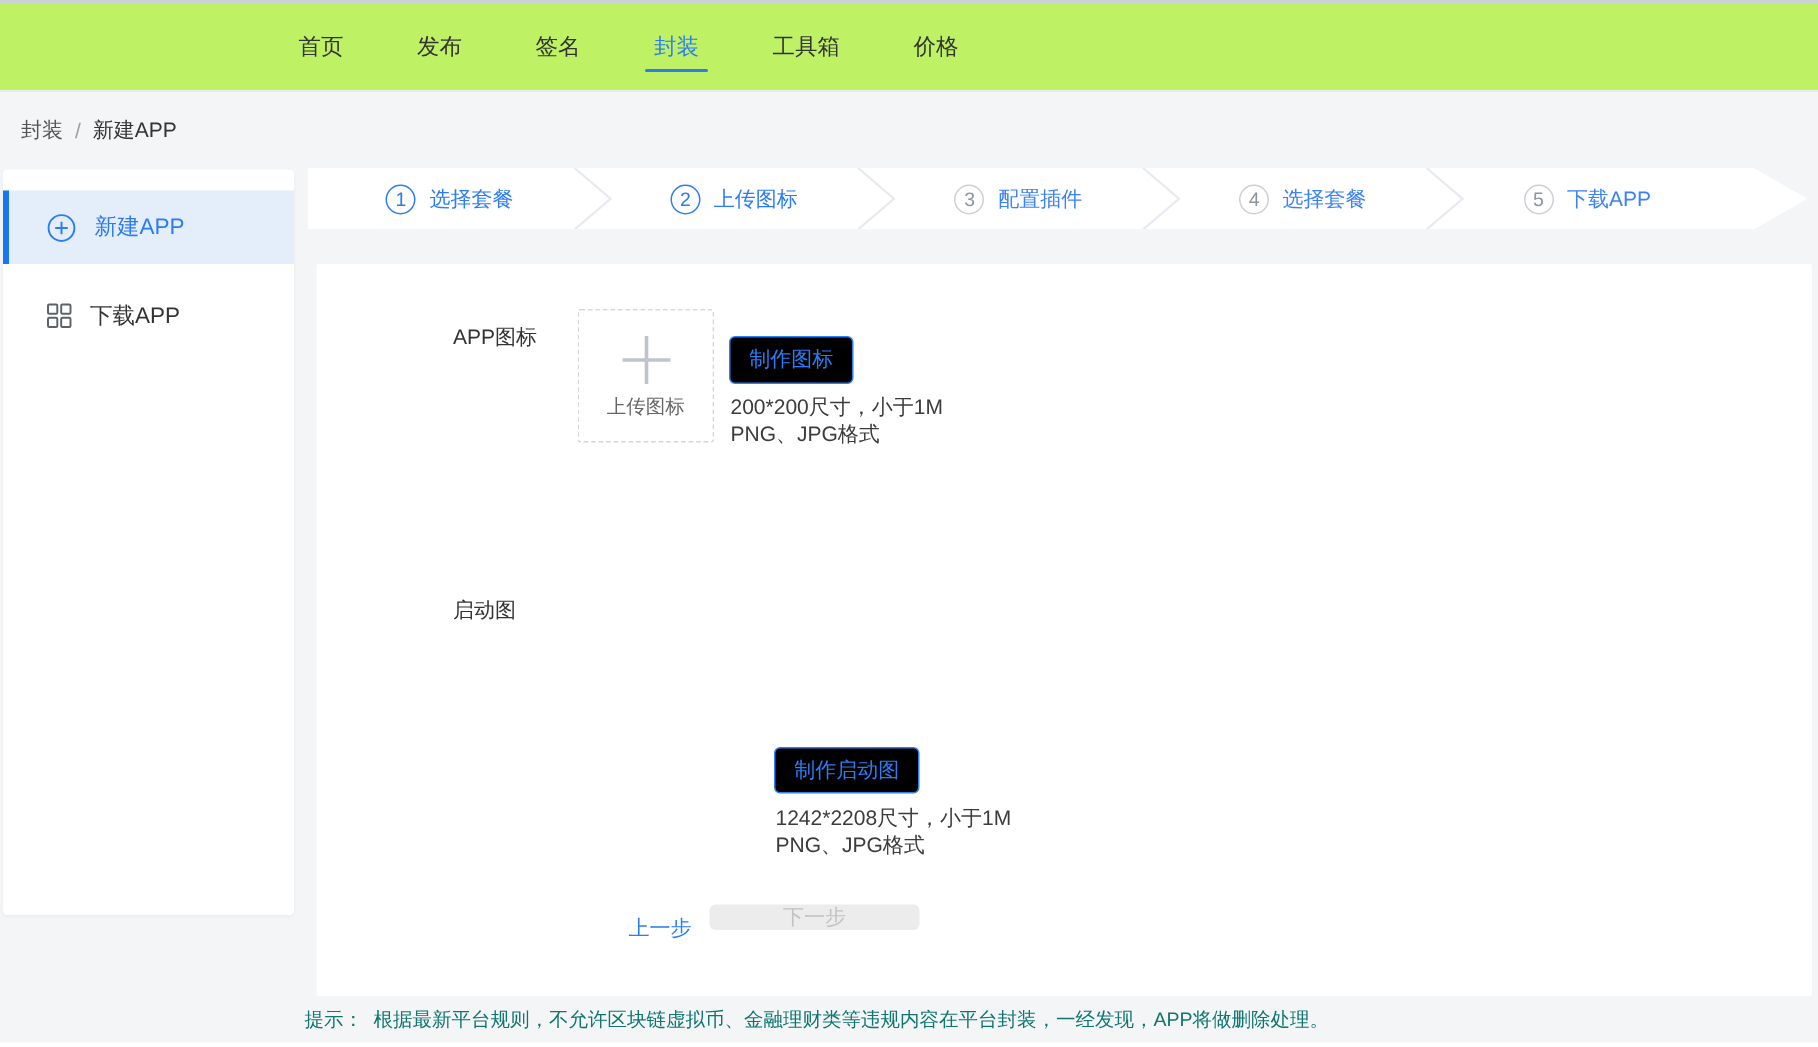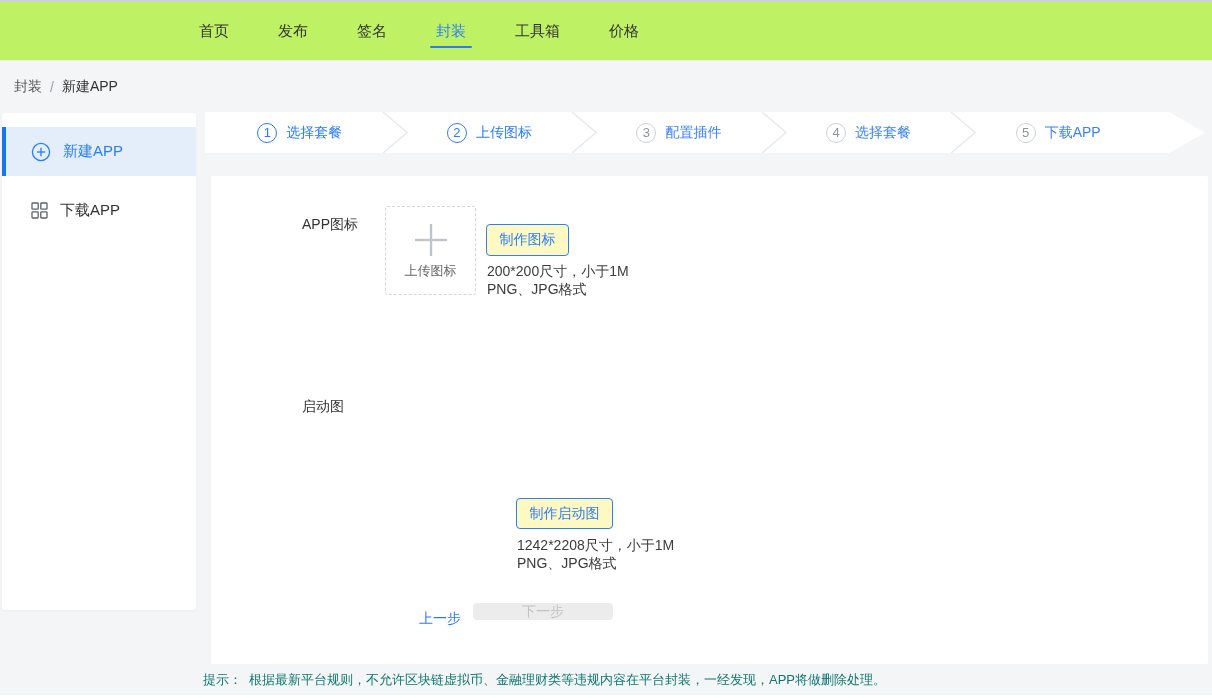--- a/index.html
+++ b/index.html
@@ -98,21 +98,21 @@
     cursor:pointer; border-radius:2px;
   }
   .upload-box .plus { line-height:0; }
   .upload-box .up-txt { font-size:13px; color:#666; margin-top:8px; }
   .box-icon { left:174px; top:30px; width:91px; height:89px; }
   .box-icon .up-txt { margin-top:4px; }
   .box-splash { left:174px; top:180px; width:120px; height:214px; }
   .box-splash .up-txt { margin-top:16px; }
 
   .make-btn {
-    position:absolute; background:#fef9c3; border:1px solid #2e7ef7; color:#2b7cf6;
+    position:absolute; background:#000000; border:1px solid #2e7ef7; color:#2b7cf6;
     font-size:14px; border-radius:4px; cursor:pointer;
     display:flex; align-items:center; justify-content:center;
     font-family:inherit;
   }
   .btn-make-icon { left:275px; top:48px; width:83px; height:32px; }
   .btn-make-splash { left:305px; top:322px; width:97px; height:31px; }
 
   .hint { position:absolute; font-size:14px; color:#3c3c3c; line-height:18px; }
   .hint-icon { left:276px; top:86px; }
   .hint-splash { left:306px; top:360px; }

